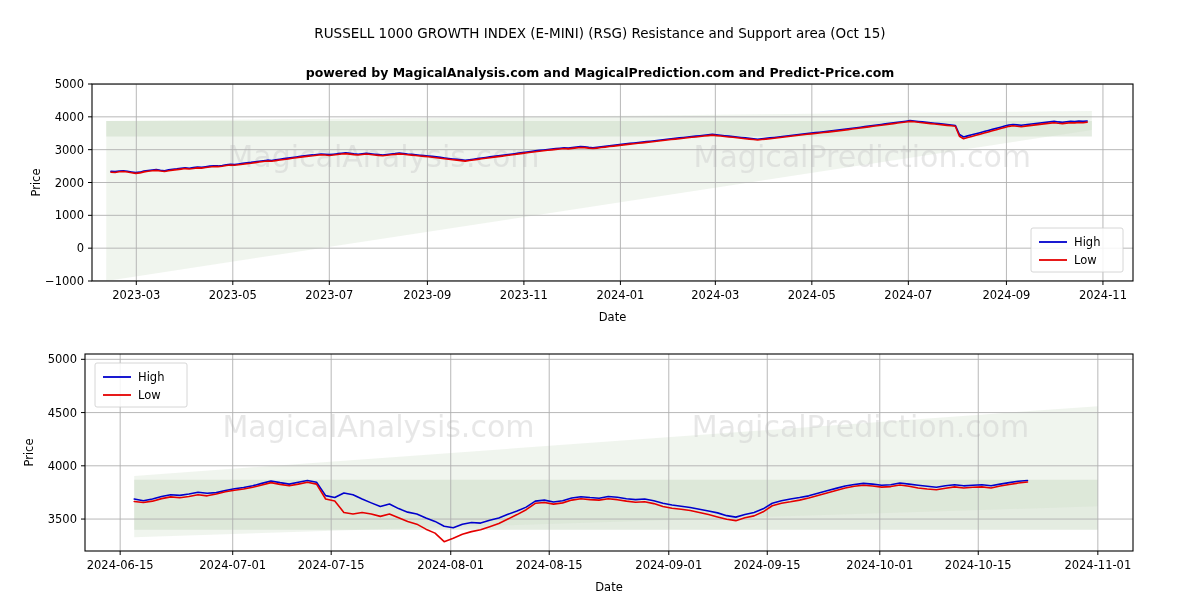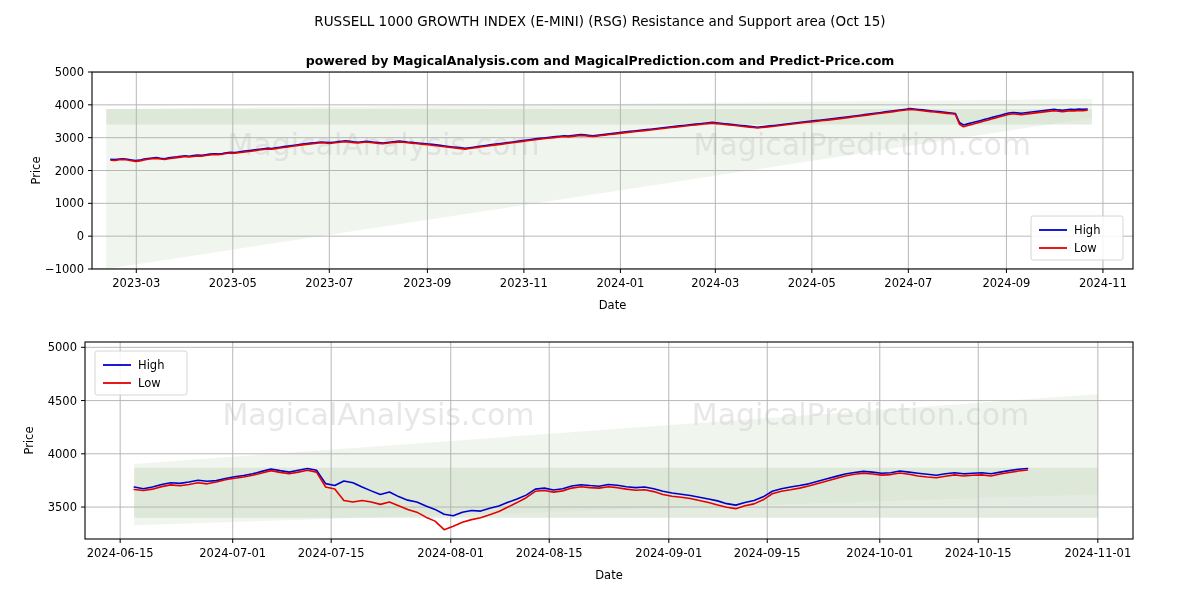--- a/index.html
+++ b/index.html
@@ -10,21 +10,21 @@
   body {
     width: 1200px;
     height: 600px;
     font-family: "DejaVu Sans", sans-serif;
     color: #000000;
     overflow: hidden;
     position: relative;
   }
   #figure {
     position: absolute;
-    left: 0; top: 4px;
+    left: 0; top: 16px;
     width: 1200px;
     height: 513px;
   }
   .title-text {
     font-size: 13.5px;
     fill: #000000;
     text-anchor: middle;
     font-family: "DejaVu Sans", sans-serif;
   }
   .subtitle-text {

